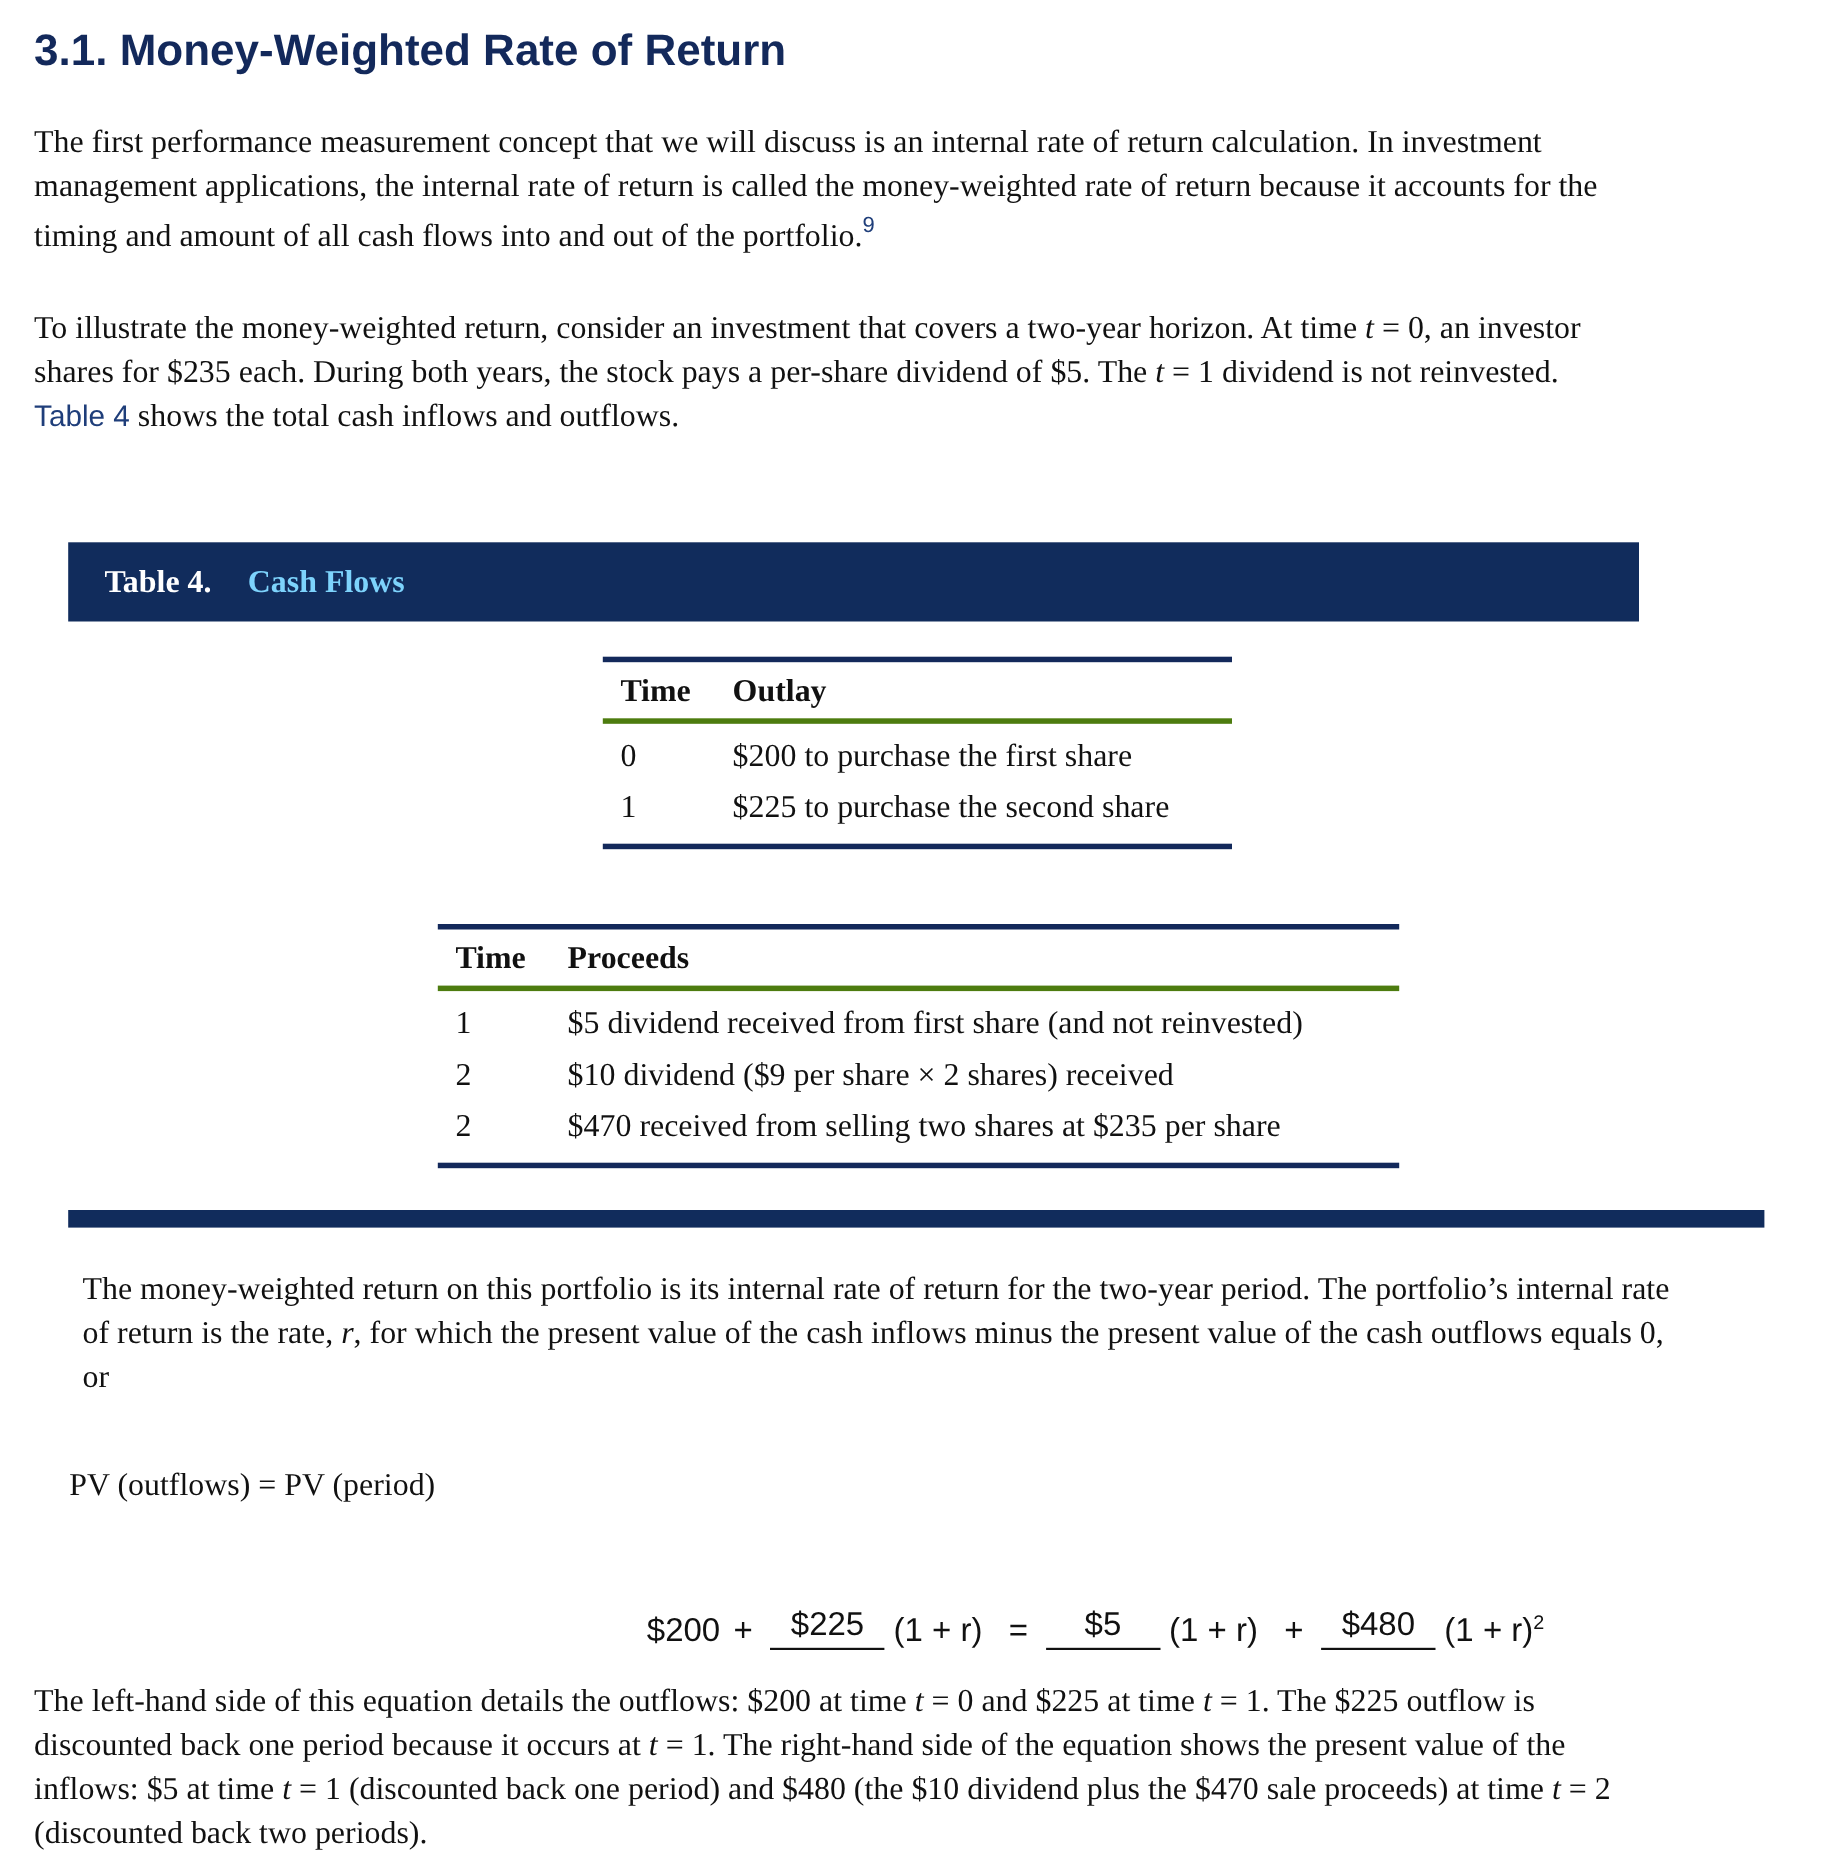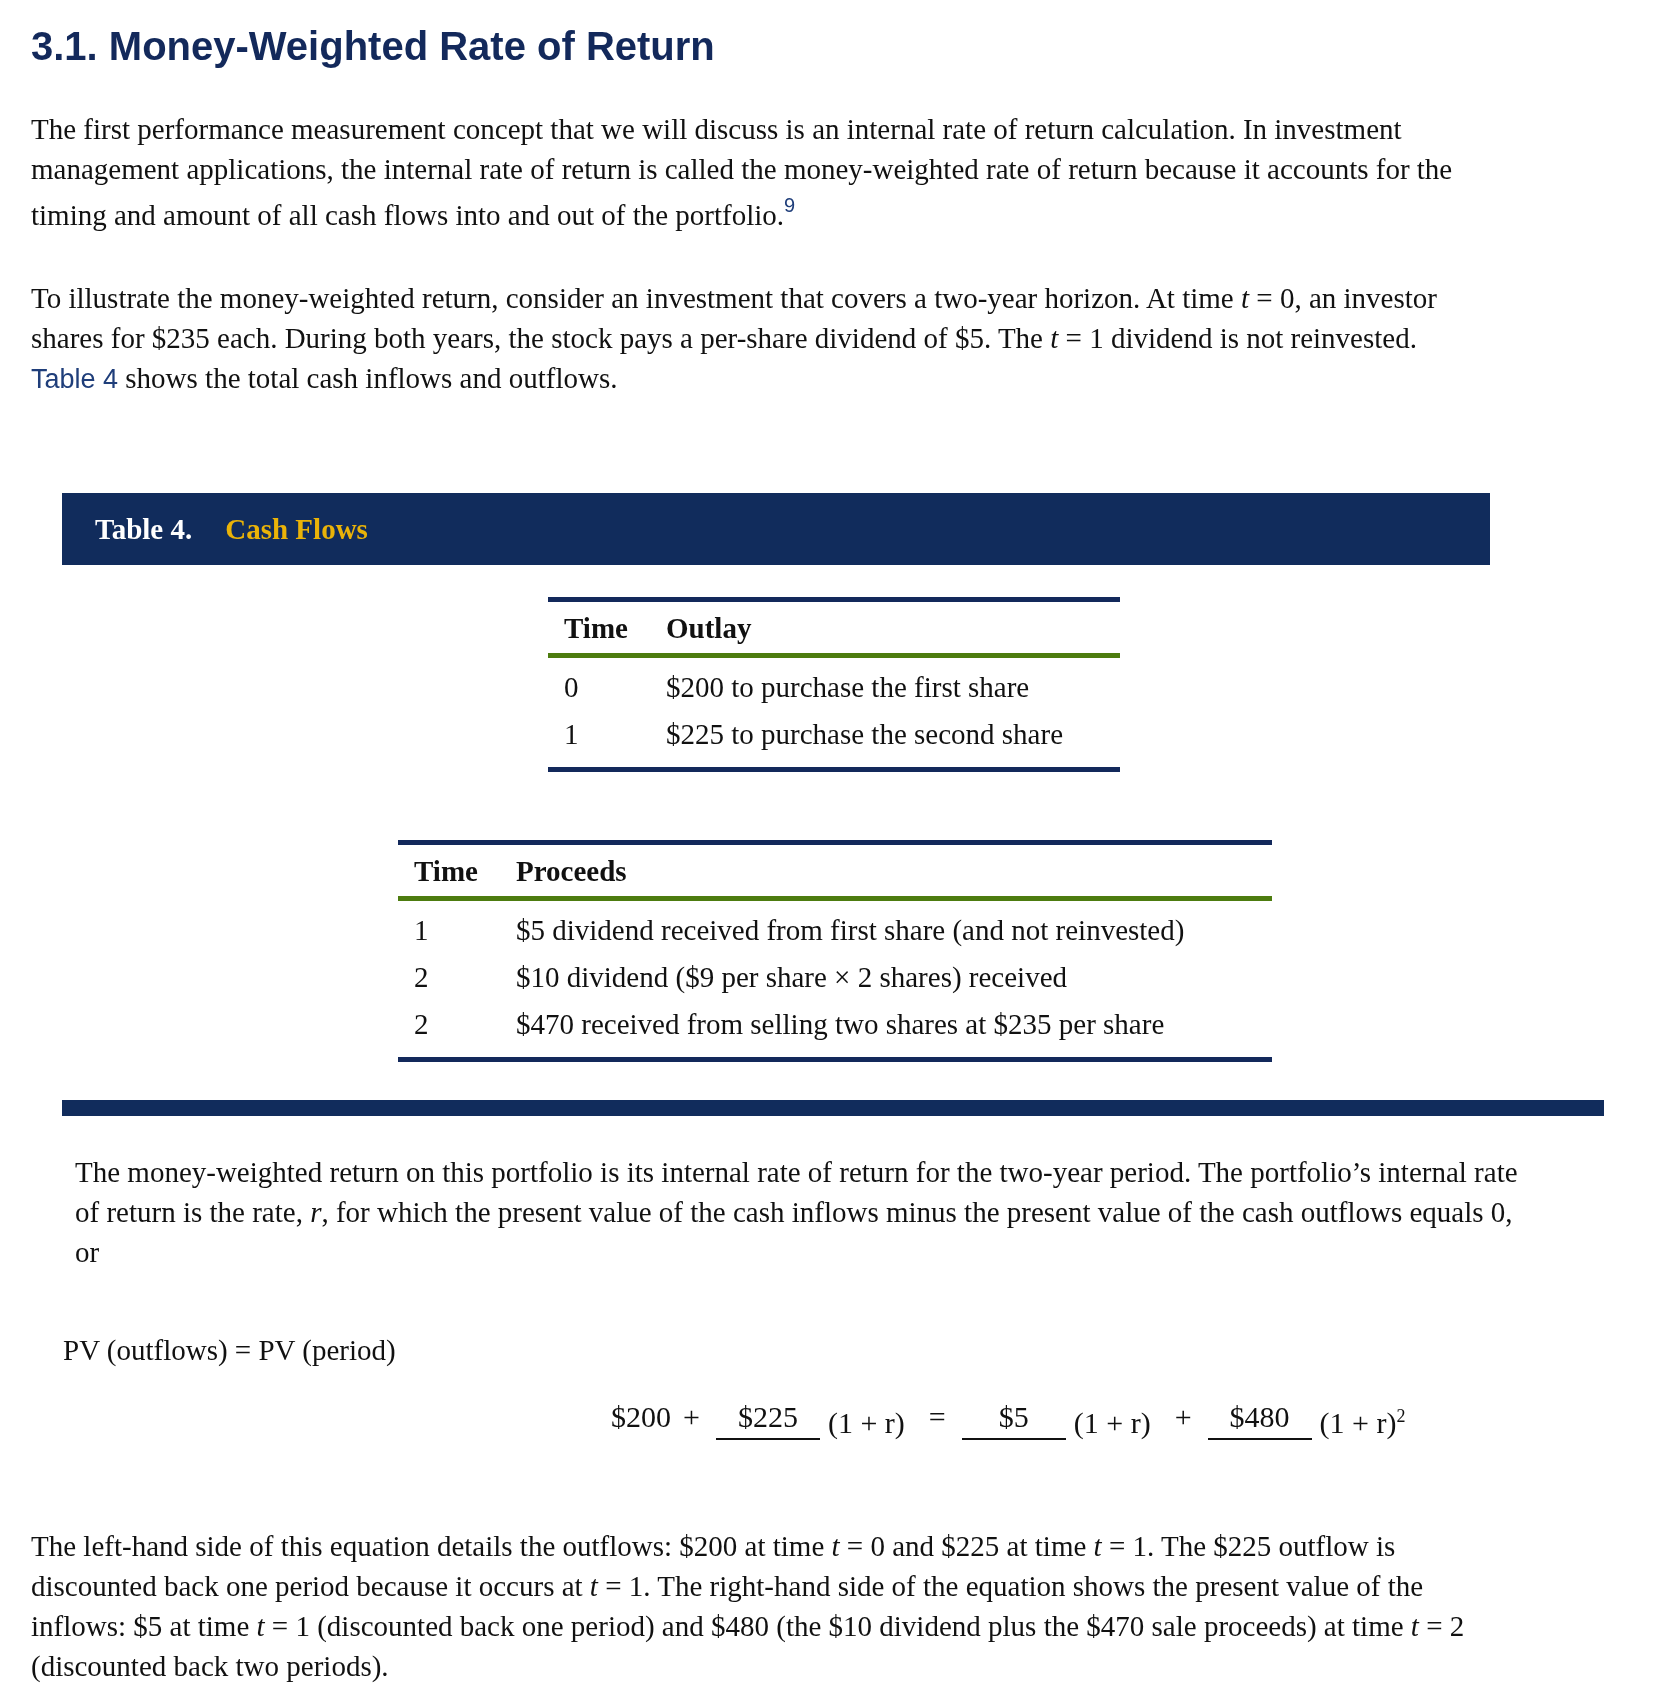--- a/index.html
+++ b/index.html
@@ -34,21 +34,21 @@
 
   .table-banner {
     position: absolute; left: 62px; top: 493px; width: 1428px; height: 72px;
     background: #112c5c; display: flex; align-items: center;
   }
   .banner-label {
     font-family: "Liberation Serif", serif; font-weight: bold; color: #ffffff;
     font-size: 29px; margin-left: 33px;
   }
   .banner-title {
-    font-family: "Liberation Serif", serif; font-weight: bold; color: #eab308;
+    font-family: "Liberation Serif", serif; font-weight: bold; color: #7dd3fc;
     font-size: 29px; margin-left: 33px;
   }
   .table-bottom-bar {
     position: absolute; left: 62px; top: 1100px; width: 1542px; height: 16px;
     background: #112c5c;
   }
 
   .cf-table { position: absolute; border-collapse: collapse; font-size: 29px; }
   .cf-table .rule-top { border-top: 5px solid #13295b; }
   .cf-table th {
@@ -63,22 +63,22 @@
   .proceeds { left: 398px; top: 840px; width: 874px; }
   .col-time { width: 70px; }
 
   .pv-eq {
     position: absolute; left: 63px; top: 1334px; margin: 0;
     font-family: "Liberation Serif", serif; font-size: 29px;
   }
 
   .math {
     position: absolute; left: 588px; top: 1400px; height: 100px;
-    display: flex; align-items: flex-start;
-    font-family: Liberation Serif, serif; font-size: 30px; color: #111; margin-left: 23px;
+    display: flex; align-items: flex-end;
+    font-family: Liberation Sans, sans-serif; font-size: 30px; color: #111;
   }
   .math .op { margin: 0 12px; }
   .frac { display: inline-flex; flex-direction: row; align-items: center; margin: 0 4px; }
   .frac .num { padding: 0 8px 4px 8px; border-bottom: 2px solid #111; min-width: 88px; text-align: center; }
   .frac .den { padding: 6px 8px 0 8px; text-align: center; white-space: nowrap; }
   .frac .den sup { font-size: 18px; }
 </style>
 </head>
 <body>
 

